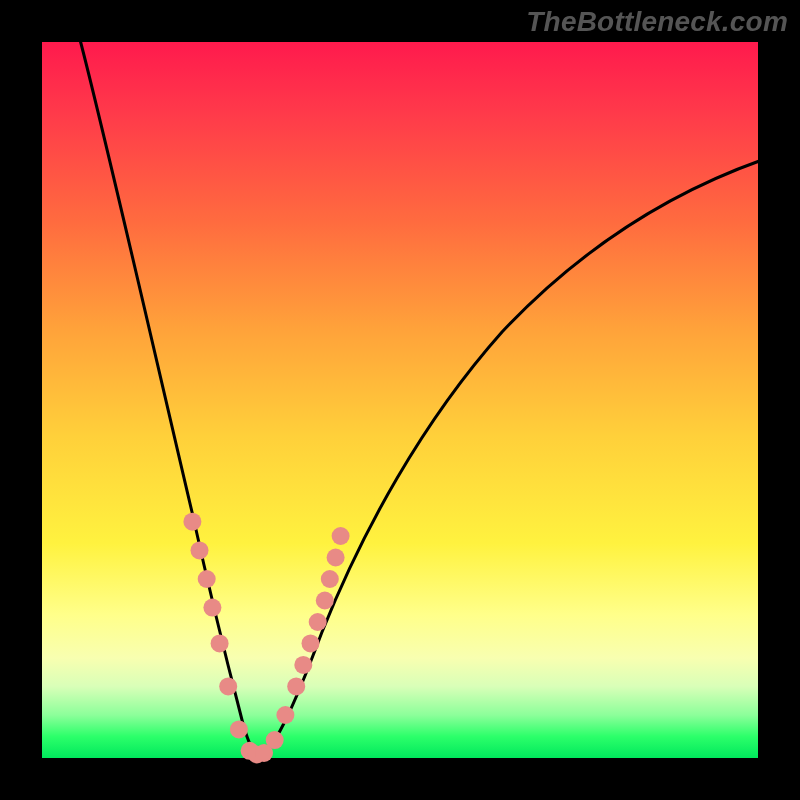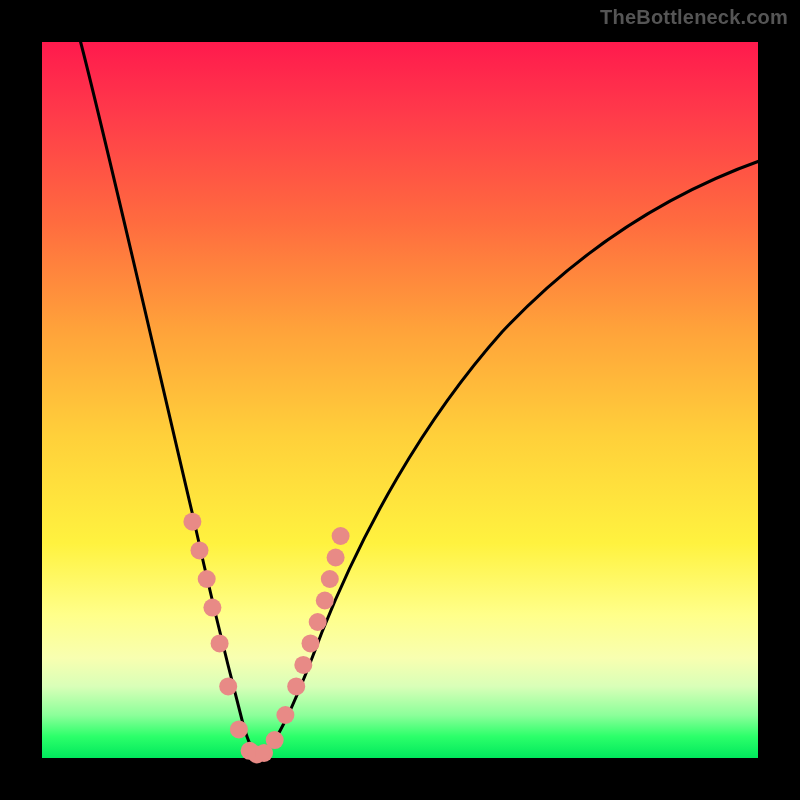--- a/index.html
+++ b/index.html
@@ -37,25 +37,26 @@
       #d9ffb8 90%,
       #8cff9a 94%,
       #2cff6a 97%,
       #00e85c 100%);
   }
   .watermark {
     position: absolute;
     top: 6px;
     right: 12px;
     font-family: Arial, Helvetica, sans-serif;
-    font-size: 20px;
+    font-size: 28px;
     font-weight: 600;
     color: #555;
     letter-spacing: 0.2px;
     user-select: none;
+    font-style: italic;
   }
   svg.curves {
     position: absolute;
     left: 42px;
     top: 42px;
     width: 716px;
     height: 716px;
     overflow: visible;
   }
   .curve {

